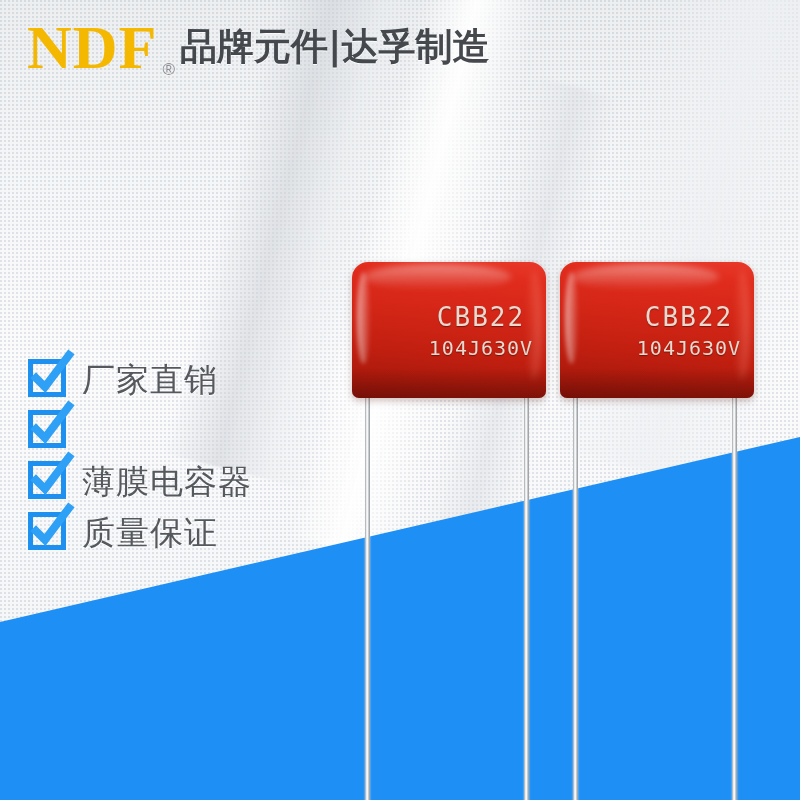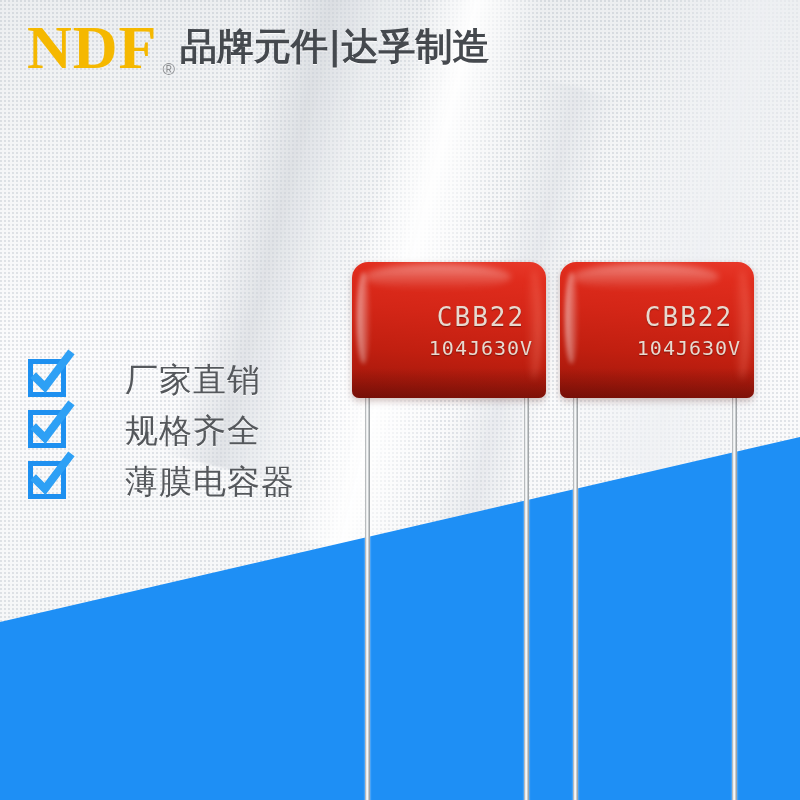--- a/index.html
+++ b/index.html
@@ -81,21 +81,21 @@
   .title-banner .txt{
     margin-left:14px;
     font-family:"DejaVu Sans","Liberation Sans",sans-serif;
     font-weight:700;font-size:52px;line-height:56px;
     color:#ffffff;letter-spacing:2px;
     text-shadow:0 2px 3px rgba(0,60,110,.22);
   }
 
   
   .features{position:absolute;left:28px;top:356px;}
-  .feature-row{display:flex;align-items:center;height:47px;margin-bottom:4px;gap:43px;}
+  .feature-row{display:flex;align-items:center;height:47px;margin-bottom:4px;}
   .cbox{position:relative;width:40px;height:40px;flex:0 0 40px;margin-right:14px;}
   .cbox svg{position:absolute;left:0;top:-6px;width:44px;height:46px;overflow:visible;}
   .feature-label{
     font-family:"DejaVu Sans","Liberation Sans",sans-serif;
     font-weight:400;font-size:33px;line-height:38px;
     color:#55585c;letter-spacing:1px;
     text-shadow:0 1px 0 rgba(255,255,255,.85);
   }
 
   
@@ -184,33 +184,41 @@
       <span class="feature-label">厂家直销</span>
     </div>
 
     <div class="feature-row">
       <span class="cbox">
         <svg viewBox="0 0 44 46">
           <rect x="2.5" y="7.5" width="33" height="33" fill="none" stroke="#1E90F0" stroke-width="5"></rect>
           <path d="M8 24 L17 33 L41 1" fill="none" stroke="#2EA0F5" stroke-width="8" stroke-linecap="square" stroke-linejoin="miter"></path>
         </svg>
       </span>
-      <span class="feature-label">规格齐全</span>
     </div>
 
     <div class="feature-row">
       <span class="cbox">
         <svg viewBox="0 0 44 46">
           <rect x="2.5" y="7.5" width="33" height="33" fill="none" stroke="#1E90F0" stroke-width="5"></rect>
           <path d="M8 24 L17 33 L41 1" fill="none" stroke="#2EA0F5" stroke-width="8" stroke-linecap="square" stroke-linejoin="miter"></path>
         </svg>
       </span>
       <span class="feature-label">薄膜电容器</span>
     </div>
 
+    <div class="feature-row">
+      <span class="cbox">
+        <svg viewBox="0 0 44 46">
+          <rect x="2.5" y="7.5" width="33" height="33" fill="none" stroke="#1E90F0" stroke-width="5"></rect>
+          <path d="M8 24 L17 33 L41 1" fill="none" stroke="#2EA0F5" stroke-width="8" stroke-linecap="square" stroke-linejoin="miter"></path>
+        </svg>
+      </span>
+      <span class="feature-label">质量保证</span>
+    </div>
 
   </div>
 
   <div class="cap" style="left:352px;top:262px;width:194px;height:320px;">
     <div class="lead" style="left:13px;top:130px;height:445px;"></div>
     <div class="lead" style="left:172px;top:130px;height:445px;"></div>
     <div class="cap-body">
       <div class="cap-gloss-top"></div>
       <div class="cap-gloss-left"></div>
       <div class="cap-gloss-right"></div>

